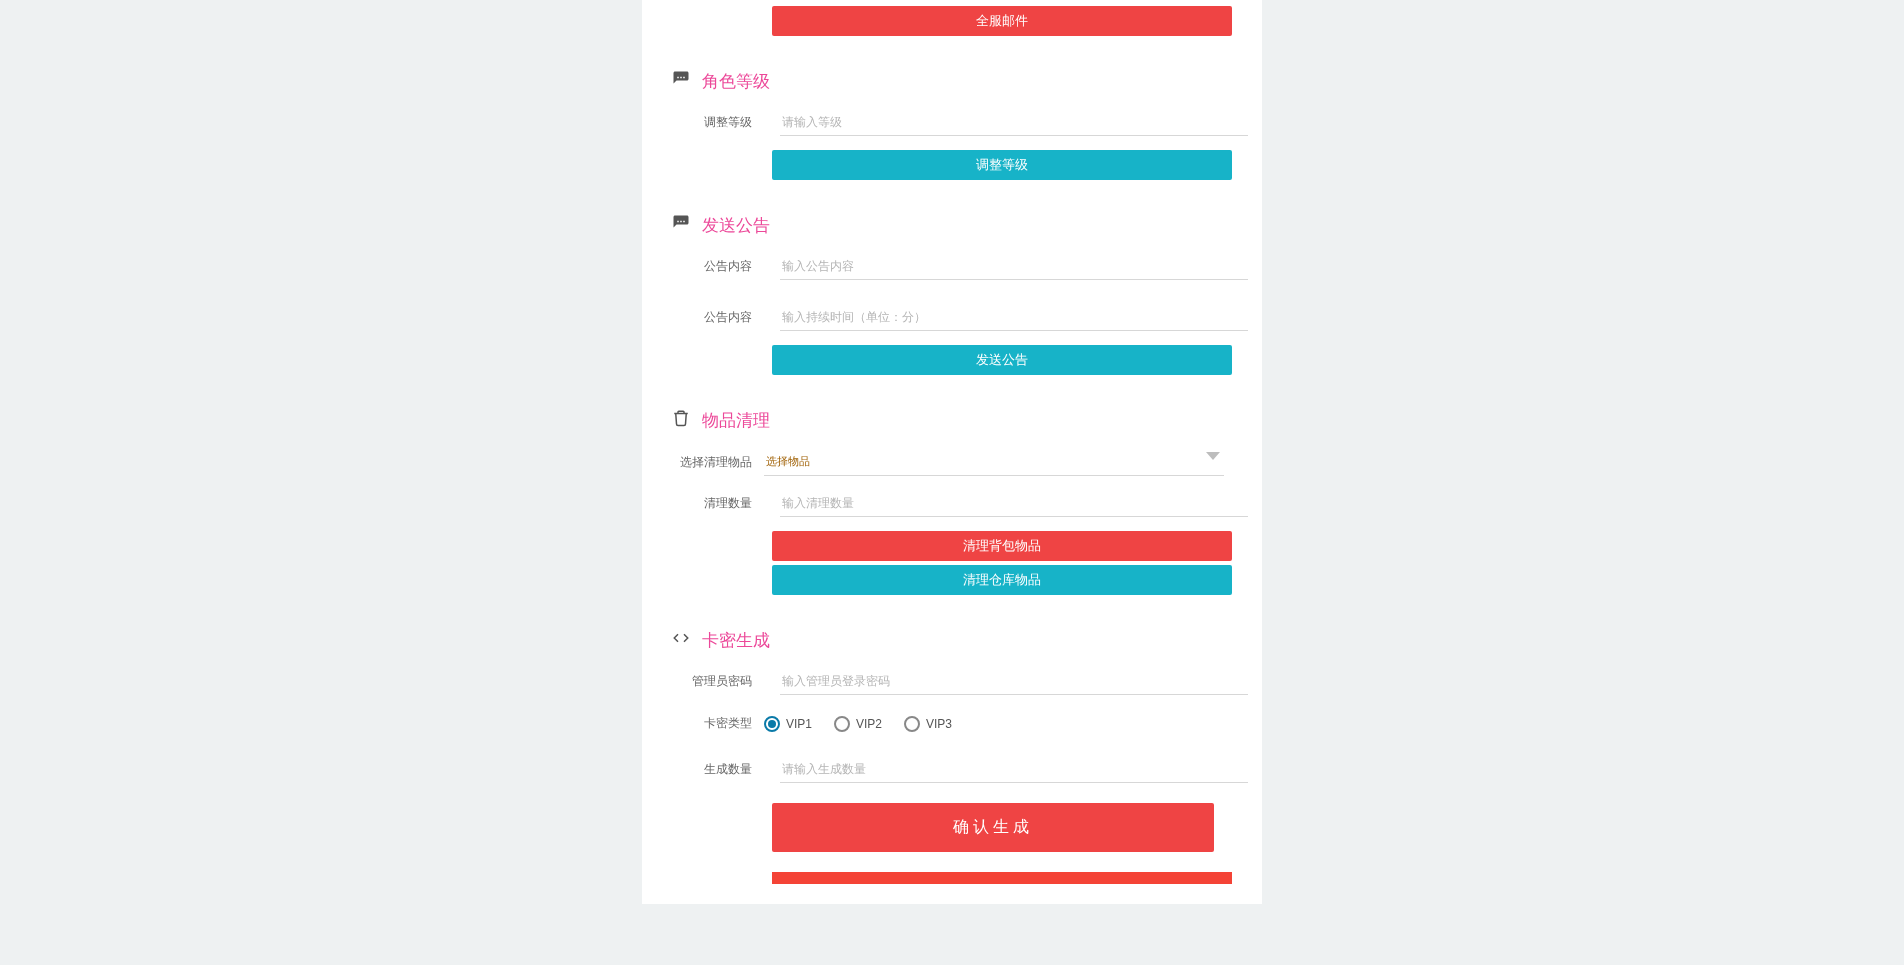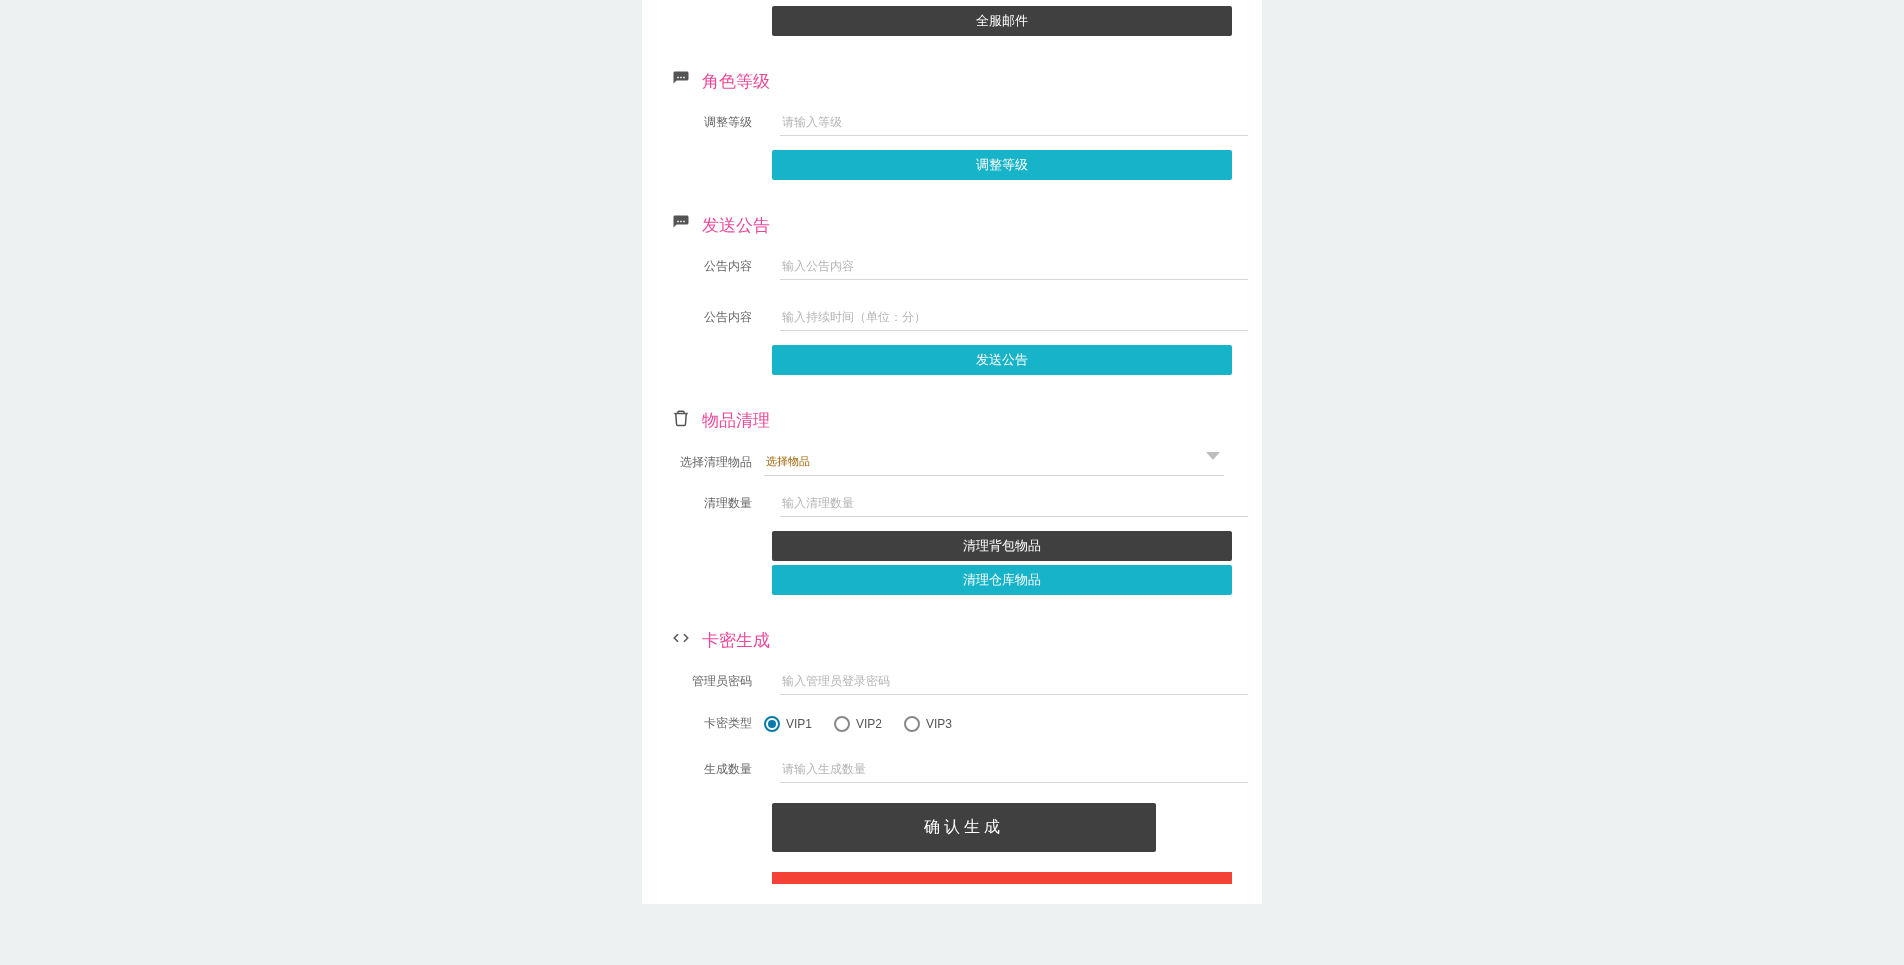--- a/index.html
+++ b/index.html
@@ -21,25 +21,25 @@
   width: 460px;
   margin-left: 100px;
   border: none;
   color: #fff;
   font-size: 13px;
   padding: 6px 0;
   text-align: center;
   cursor: pointer;
   border-radius: 2px;
 }
-.btn-green { background: #404040; }
+.btn-green { background: #ef4444; }
 .btn-teal { background: #17b3c8; }
 .btn-big {
   display: block;
-  width: 384px;
+  width: 442px;
   margin-left: 100px;
   border: none;
   color: #fff;
   font-size: 16px;
   padding: 14px 0;
   text-align: center;
   cursor: pointer;
   border-radius: 2px;
   letter-spacing: 4px;
 }

